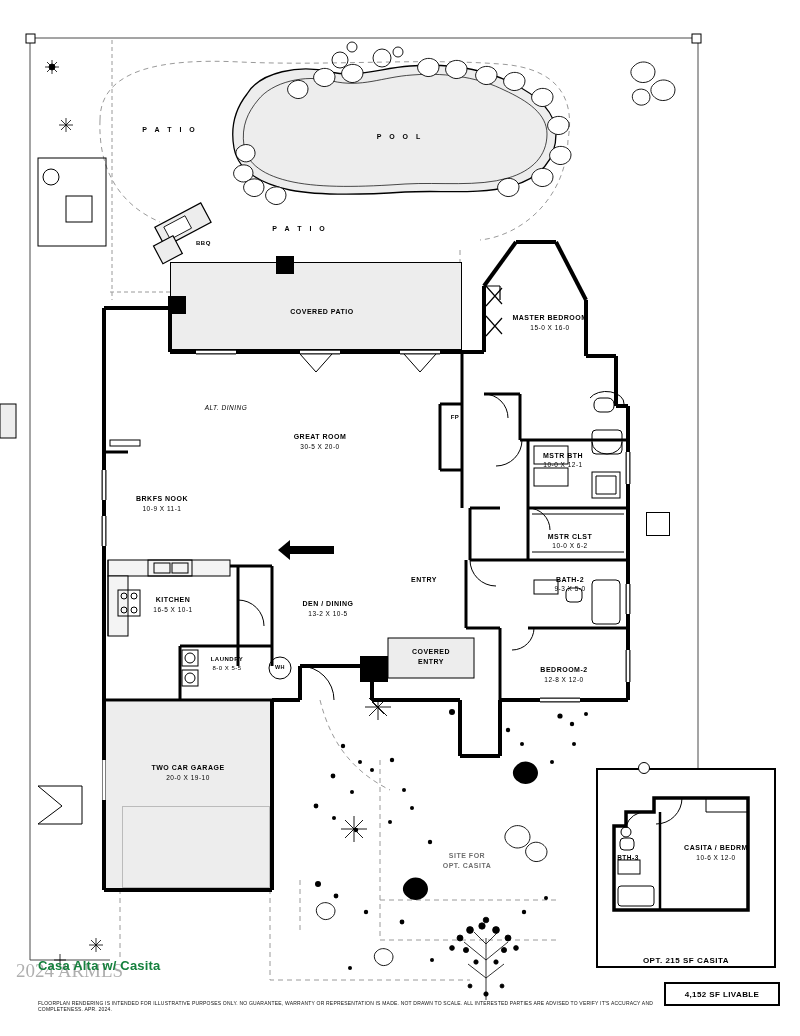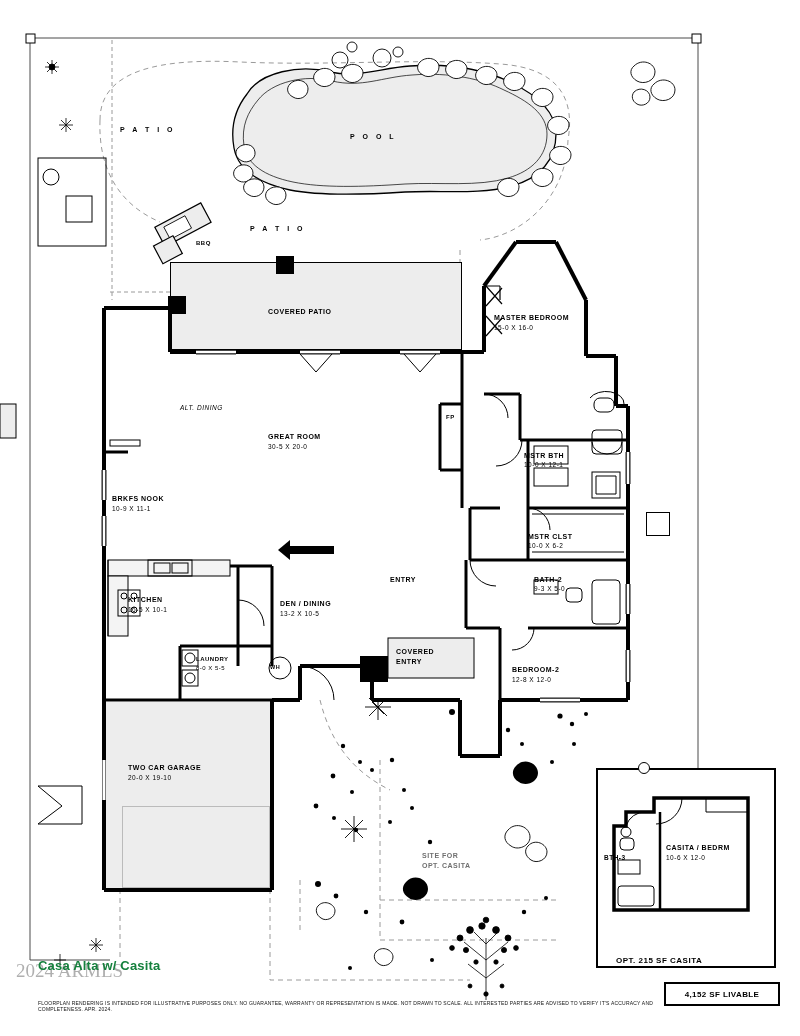--- a/index.html
+++ b/index.html
@@ -1,19 +1,19 @@
 <!DOCTYPE html>
 <html><head>
 <meta charset="utf-8">
 <style>
   html,body{margin:0;padding:0;background:#ffffff;}
   body{font-family:"Liberation Sans", sans-serif;}
   #page{position:relative;width:800px;height:1036px;background:#fff;overflow:hidden;}
   .abs{position:absolute;}
-  .lbl{font-size:7px;letter-spacing:.5px;color:#000;line-height:1.25;font-weight:bold;}
+  .lbl{font-size:7px;letter-spacing:.5px;color:#000;text-align:center;line-height:1.25;font-weight:bold;}
   .sp{letter-spacing:3px;}
   .grayfill{background:#ededed;}
   .footer{font-size:5px;color:#111;letter-spacing:.2px;}
   .boxlbl{position:absolute;border:2px solid #000;background:#fff;font-size:8px;font-weight:bold;text-align:center;letter-spacing:.4px;display:flex;align-items:center;justify-content:center;}
   .wm{position:absolute;color:#6e6e6e;opacity:.55;font-size:19px;font-family:"Liberation Serif", serif;text-align:center;}
   svg{display:block;}
 </style>
 </head>
 <body>
 

